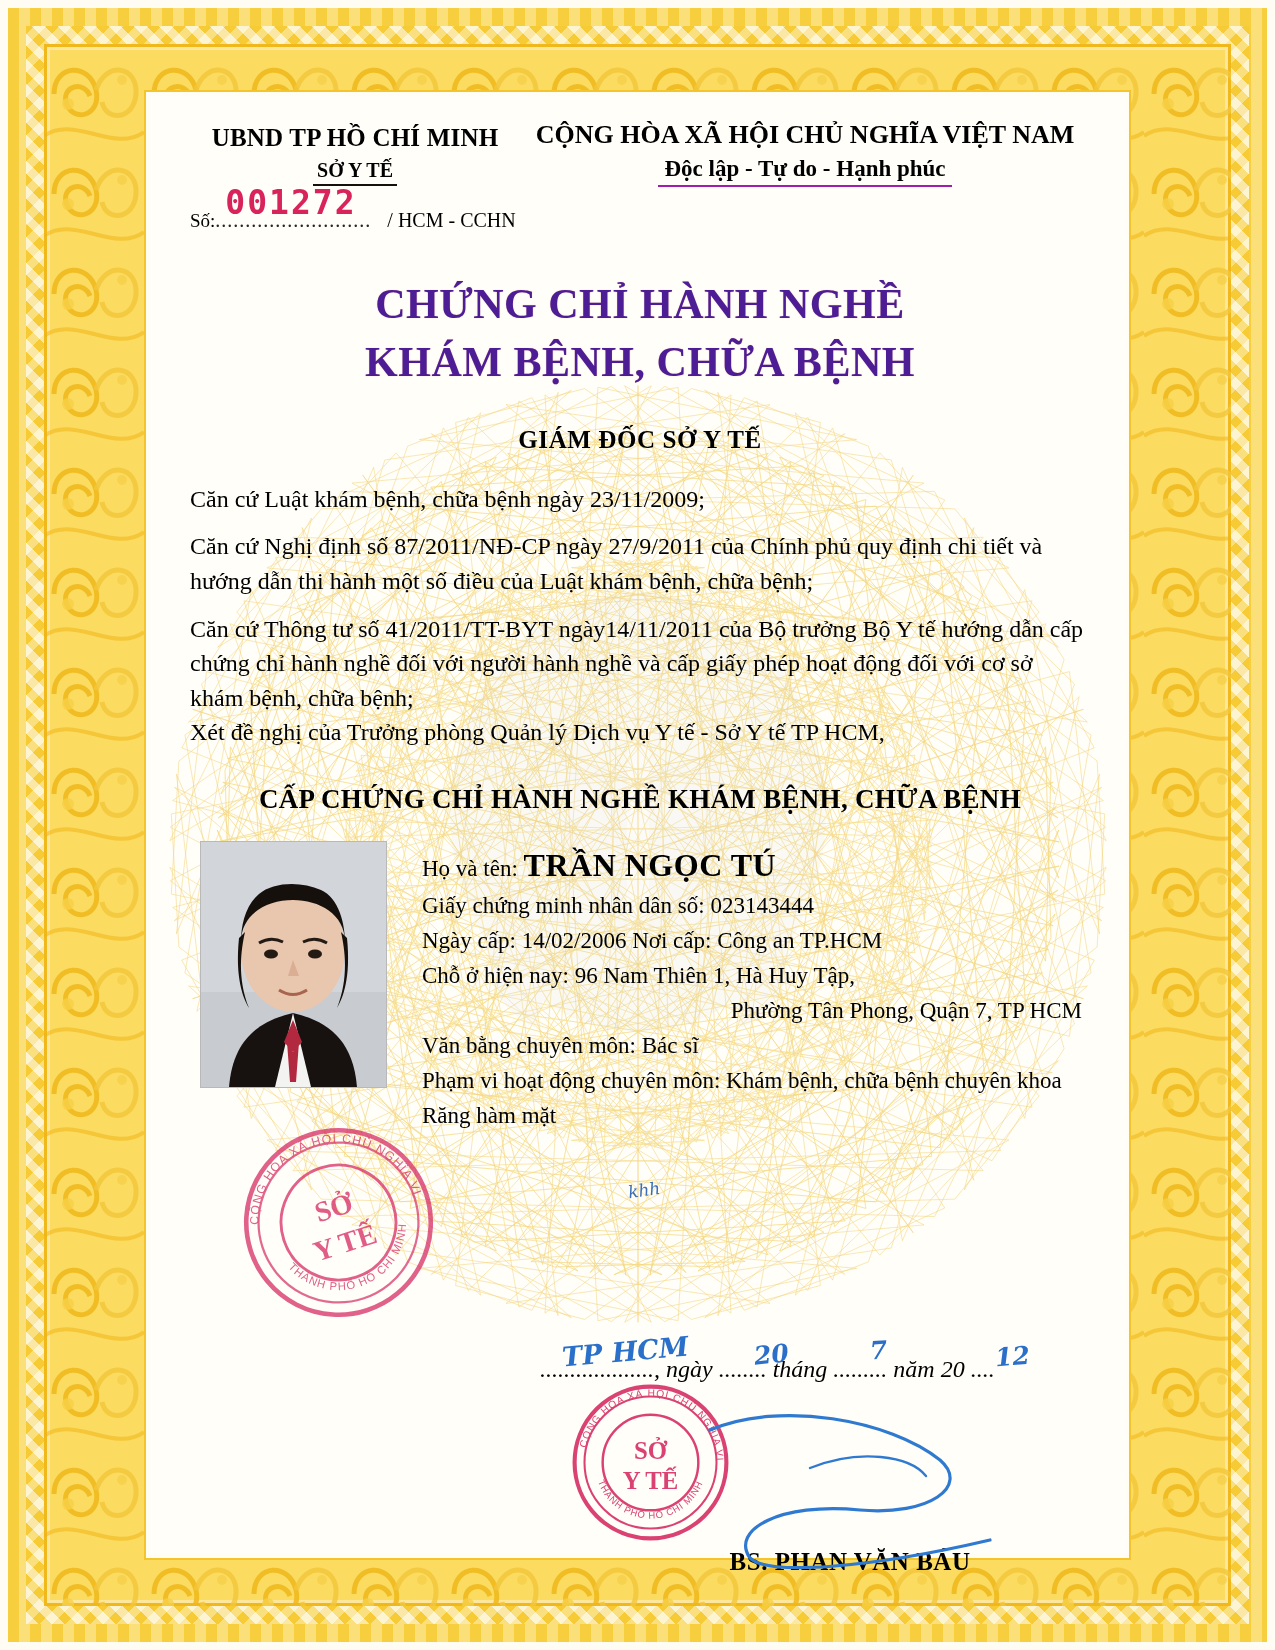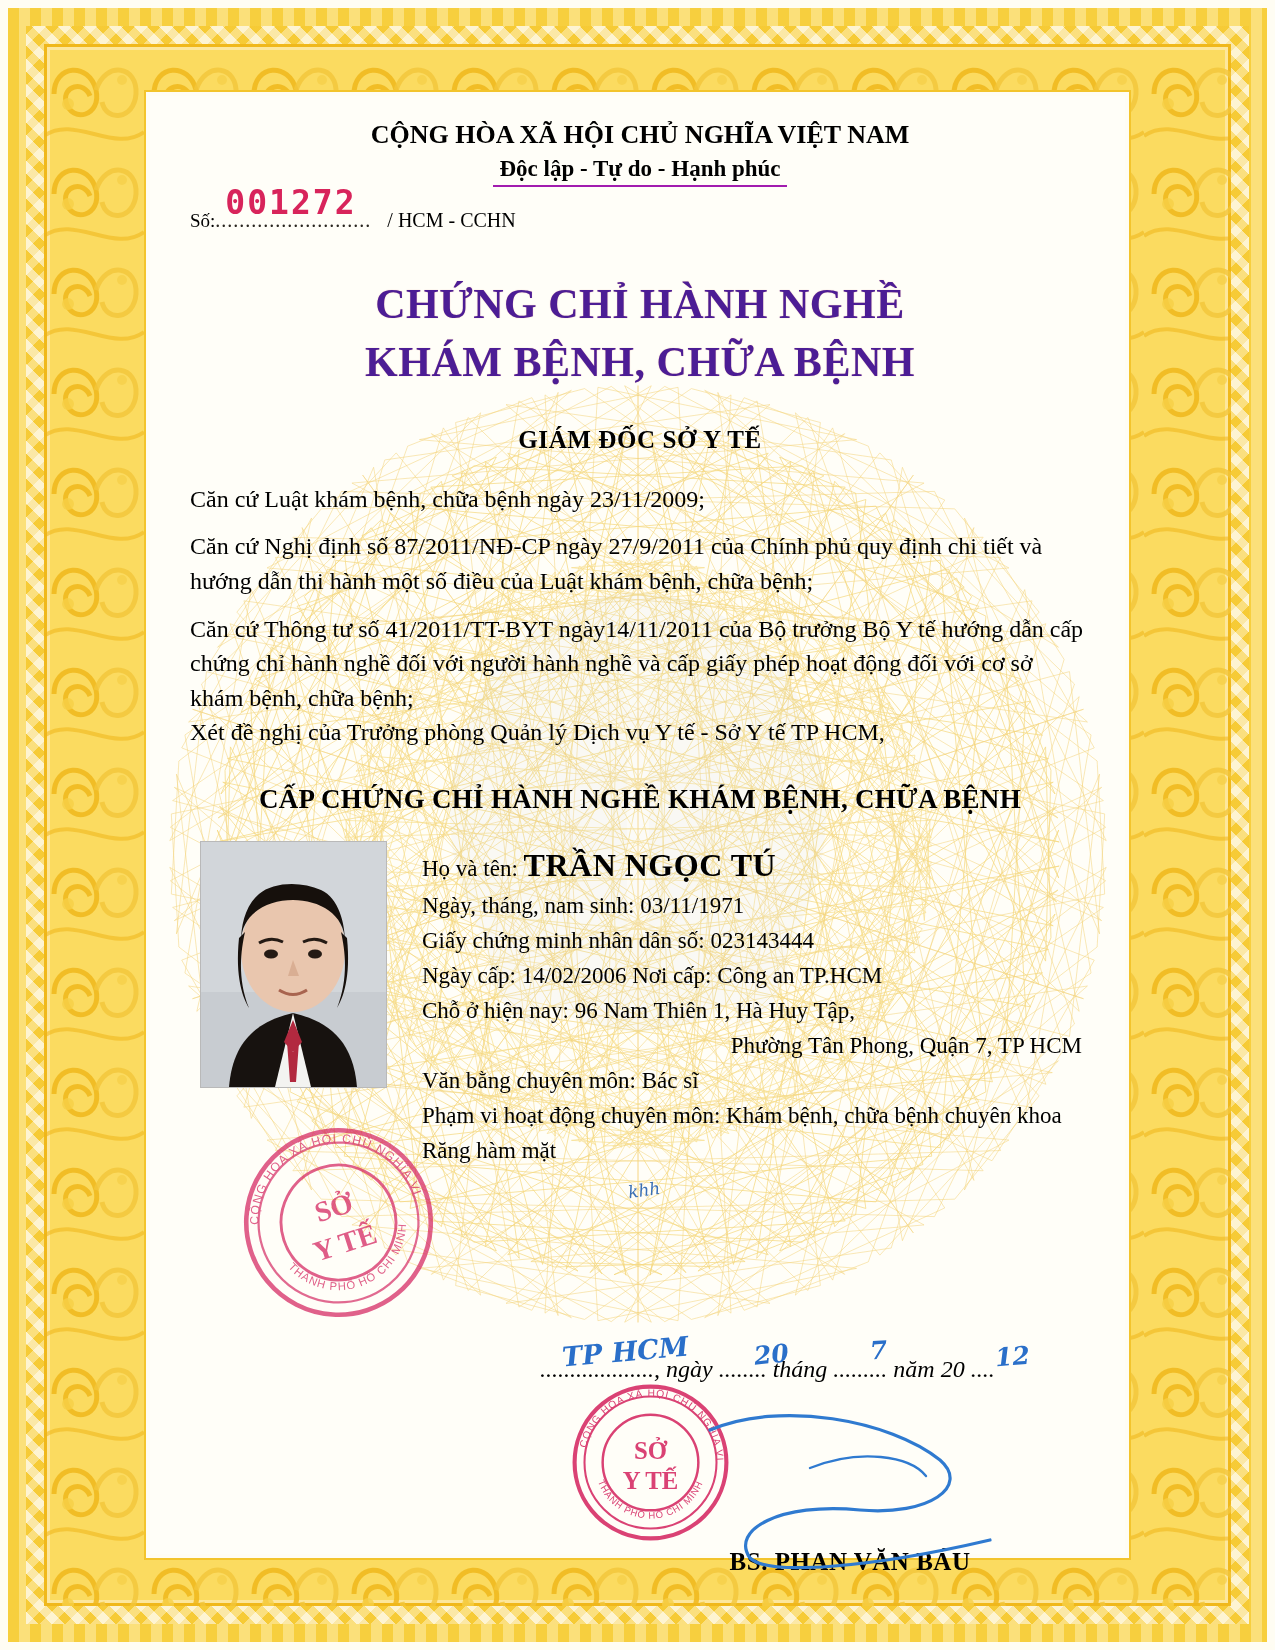--- a/index.html
+++ b/index.html
@@ -174,20 +174,24 @@
       <path d="M96 120 c0 60 22 96 54 108 32 -12 54 -48 54 -108z" fill="#dfe2e6"></path>
       <path d="M150 96 v132" stroke="#f2f3f5" stroke-width="14" fill="none"></path>
       <path d="M70 196 c-26 30 -20 76 14 92 14 -36 10 -62 -14 -92z" fill="#e6e8ec"></path>
       <path d="M230 196 c26 30 20 76 -14 92 -14 -36 -10 -62 14 -92z" fill="#e6e8ec"></path>
     </svg>
   </div>
 
   <div class="content">
 
     <div class="header-row">
+      <div class="hdr-left">
+        <div class="t-ubnd">UBND TP HỒ CHÍ MINH</div>
+        <div class="t-soyte">SỞ Y TẾ</div>
+      </div>
       <div class="hdr-right">
         <div class="t-cong">CỘNG HÒA XÃ HỘI CHỦ NGHĨA VIỆT NAM</div>
         <div class="t-doclap">Độc lập - Tự do - Hạnh phúc</div>
       </div>
     </div>
 
     <div class="so-row">
       <span class="so-label">Số:</span>
       <span class="so-dots">
         <span>..........................</span>
@@ -235,24 +239,20 @@
           </svg>
         </div>
       </div>
 
       <div class="fields">
         <div class="ln">
           <span>Họ và tên:</span>
           <span class="nm">TRẦN NGỌC  TÚ</span>
         </div>
         <div class="ln">
-          <span>Ngày, tháng, nam sinh:</span>
-          <span>03/11/1971</span>
-        </div>
-        <div class="ln">
           <span>Giấy chứng minh nhân dân số:</span>
           <span>023143444</span>
         </div>
         <div class="ln">
           <span>Ngày cấp:</span>
           <span>14/02/2006</span>
           <span>Nơi cấp:</span>
           <span>Công an TP.HCM</span>
         </div>
         <div class="ln">

